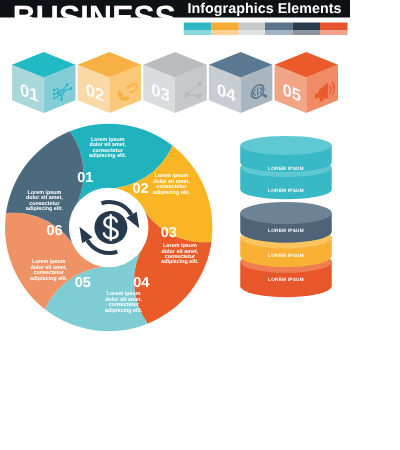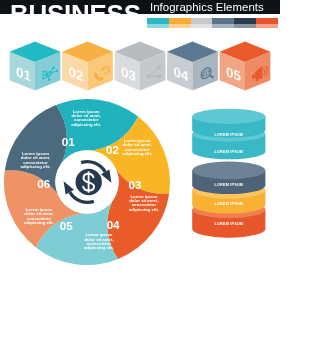--- a/index.html
+++ b/index.html
@@ -4,21 +4,21 @@
 <title>Business Infographics Elements</title>
 <style>
   html,body{margin:0;padding:0;}
   body{width:280px;height:360px;background:#ffffff;overflow:hidden;
        font-family:"Liberation Sans", sans-serif;-webkit-font-smoothing:antialiased;}
   .page{position:relative;width:280px;height:360px;background:#fff;}
   
   .header{position:absolute;left:0;top:0;width:280px;height:14px;background:#0e1216;}
   .title{position:absolute;left:10px;top:-1px;font-size:25.9px;font-weight:700;color:#fff;
          letter-spacing:-0.2px;line-height:30px;}
-  .subtitle{position:absolute;left:150px;top:1px;font-size:11.4px;font-weight:400;color:#fff;
+  .subtitle{position:absolute;left:150px;top:1px;font-size:11.4px;font-weight:700;color:#fff;
             letter-spacing:0.05px;line-height:12px;}
   .swatches{position:absolute;left:147px;top:18px;display:flex;width:131px;height:10px;}
   .swatches i{flex:1;height:10px;display:block;position:relative;}
   .swatches i b{position:absolute;left:0;top:0;width:100%;height:6px;display:block;}
   .swatches i u{position:absolute;left:0;top:6px;width:100%;height:4px;display:block;opacity:.55;}
   
   .cubes{position:absolute;left:0;top:0;width:280px;height:360px;}
   
   .wheel{position:absolute;left:0;top:0;width:280px;height:360px;}
   .wheel text{font-family:"Liberation Sans", sans-serif;}

